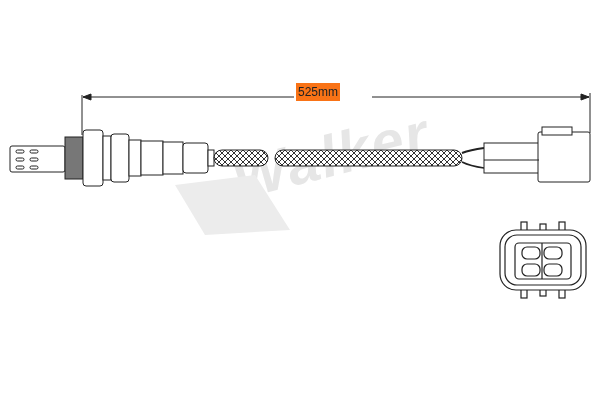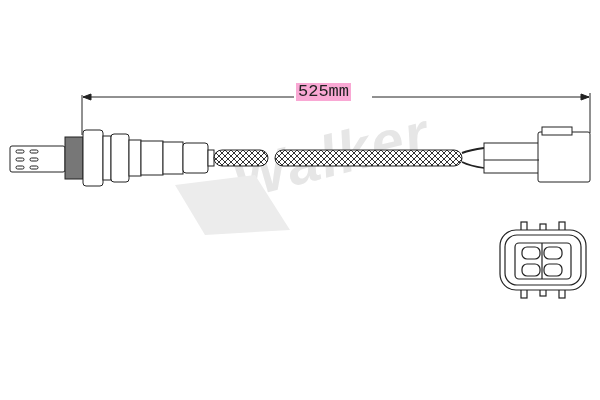--- a/index.html
+++ b/index.html
@@ -1,18 +1,18 @@
 <!DOCTYPE html>
 <html><head>
 <meta charset="utf-8">
 <style>
   html,body{margin:0;padding:0;background:#fff;}
   body{width:600px;height:400px;position:relative;overflow:hidden;font-family:"Liberation Sans",sans-serif;}
   svg{position:absolute;left:0;top:0;}
-  .dim-label{position:absolute;left:296px;top:83px;font-size:17px;color:#222;background:#f9a8d4;padding:0 2px;line-height:18px;font-family:Liberation Mono, monospace;}
+  .dim-label{position:absolute;left:296px;top:83px;font-size:12px;color:#222;background:#f97316;padding:0 2px;line-height:18px;}
   .watermark{position:absolute;left:230px;top:122px;font-size:58px;font-weight:bold;font-style:italic;color:#e6e6e6;transform:rotate(-14deg);letter-spacing:2px;}
 </style>
 </head>
 <body>
 
 <div class="watermark">Walker</div>
 
 <svg width="600" height="400" viewBox="0 0 600 400">
   <defs>
     <pattern id="braid" width="6" height="6" patternUnits="userSpaceOnUse">

